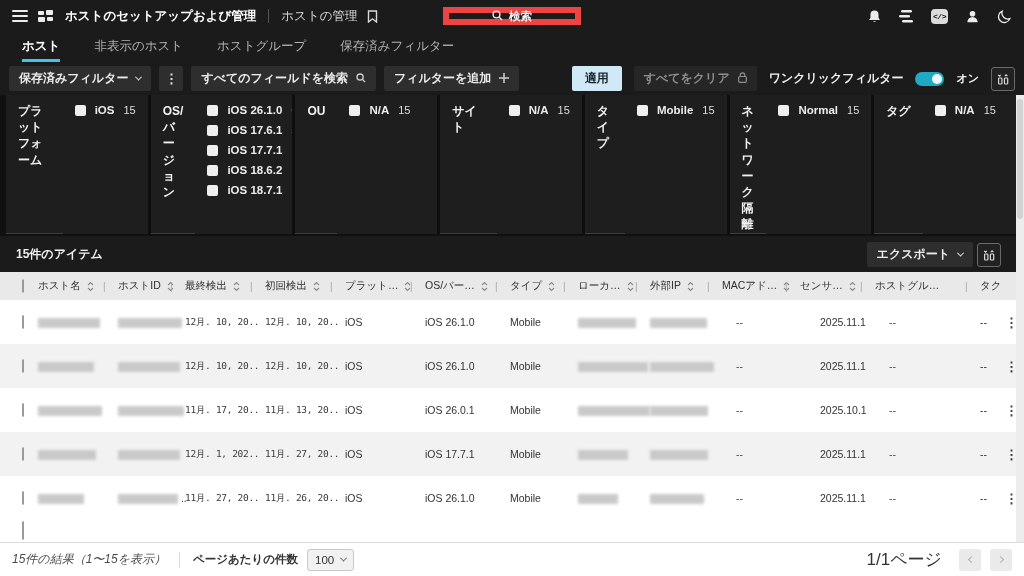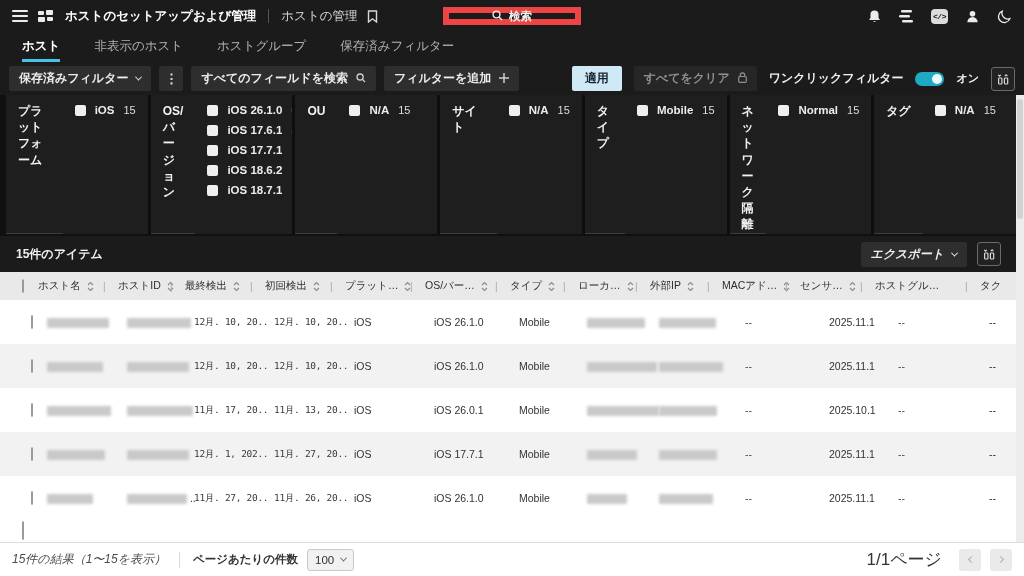--- a/index.html
+++ b/index.html
@@ -59,31 +59,31 @@
   .fitems{ padding:5px 12px 0 12px; }
   .fitem{ height:20px; display:flex; align-items:center; gap:9px; cursor:pointer; }
   .fcb{ width:11px; height:11px; background:#efefef; border-radius:2px; flex:0 0 auto; }
   .flab{ font-size:11.5px; font-weight:600; color:#ececec; white-space:nowrap; overflow:hidden; }
   .fcount{ margin-left:auto; font-size:11px; color:#dedede; }
   .ffoot{ display:flex; align-items:center; gap:12px; padding:4px 12px 0 12px; color:#5ba2ec; }
   
   .itemsbar{ position:absolute; top:236px; left:0; width:1024px; height:36px; background:#1b1b1b;
     display:flex; align-items:center; padding:0 23px 0 16px; }
   .icount{ font-size:12px; font-weight:bold; color:#f0f0f0; }
-  .ib-right{ margin-left:auto; display:flex; align-items:center; gap:10px;font-style:italic; }
+  .ib-right{ margin-left:auto; display:flex; align-items:flex-end; gap:4px; }
   
   .table{ position:absolute; top:272px; left:0; width:1016px; height:270px; background:#fff; color:#333; }
   .trg{ display:grid; grid-template-columns:38px 80px 67px 80px 80px 80px 85px 68px 72px 72px 78px 75px 105px 25px 1fr; align-items:center; }
   .thead{ height:28px; background:#e9e9e9; font-size:10.5px; color:#2e2e2e; }
   .th{ position:relative; display:flex; align-items:center; gap:6px; white-space:nowrap; cursor:pointer; }
   .th .pipe{ position:absolute; left:-15px; color:#a9a9a9; font-size:10px; }
   .sortsvg{ flex:0 0 auto; }
   .cbcell{ padding-left:22px; }
   .tcb{ width:12px; height:12px; border:1px solid #9a9a9a; border-radius:3px; background:#fff; cursor:pointer; }
-  .tr{ height:44px; font-size:10.5px; background:#fff;padding-left:9px; }
+  .tr{ height:44px; font-size:10.5px; background:#fff; }
   .tr.alt{ background:#f2f2f2; }
   .td{ white-space:nowrap; overflow:visible; }
   .td.date{ font-family:"DejaVu Sans Mono", monospace; font-size:9.5px; color:#3a3a3a; letter-spacing:-0.3px; }
   .td.dim{ padding-left:14px; color:#4a4a4a; }
   .td.sens{ padding-left:20px; }
   .bl{ display:inline-block; height:10px; border-radius:1px; background:#c9c9c9; filter:blur(1.6px); vertical-align:middle; }
   .rkebab{ justify-self:center; color:#3f3f3f; font-size:13px; font-weight:bold; cursor:pointer; }
   .rkebab::before{ content:"\22EE"; }
   .rowpartial{ height:22px; background:#fff; }
   .rowpartial .tcb{ margin-top:12px; }

